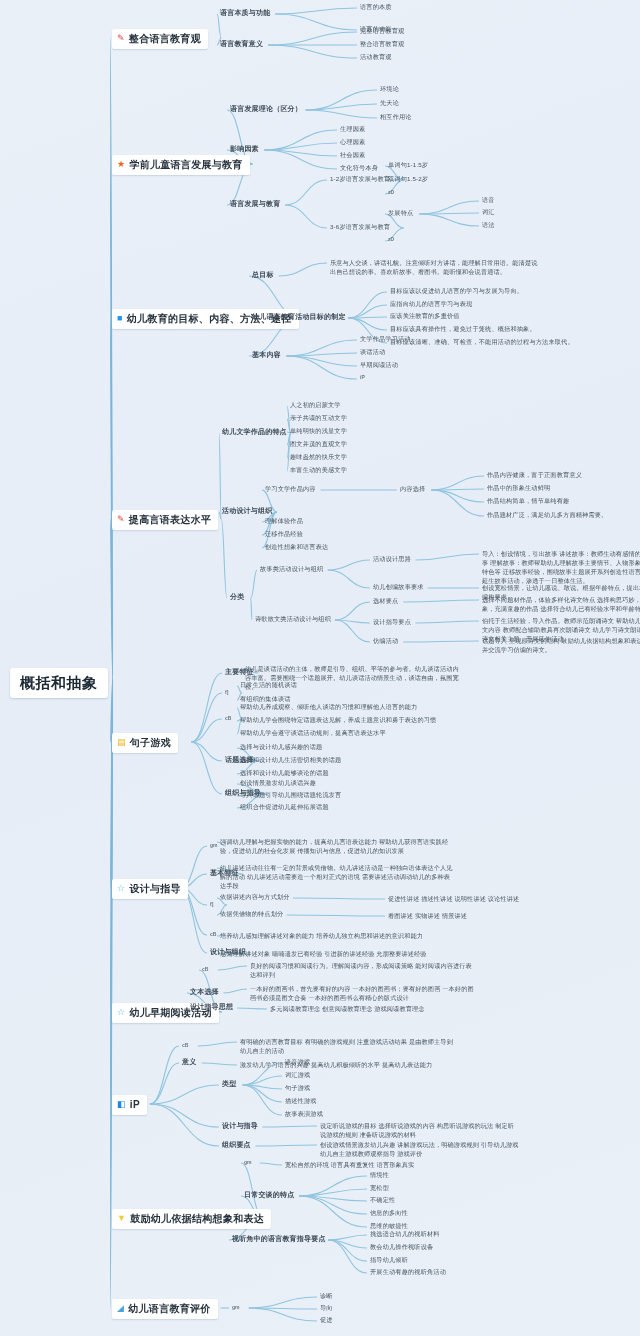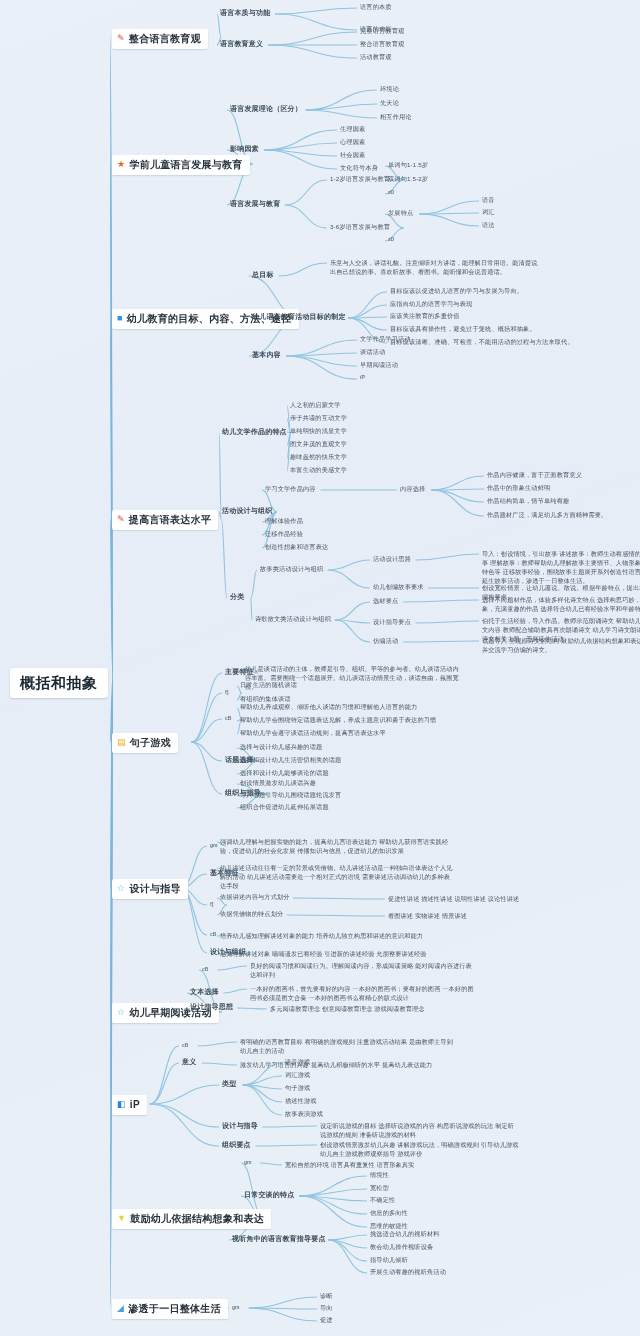--- a/index.html
+++ b/index.html
@@ -254,21 +254,21 @@
       <div class="node root" style="left: 10px; top: 668px;">概括和抽象</div>
       <div class="node branch" style="left: 112px; top: 29px;"><span class="ico ico-pen">✎</span><span>整合语言教育观</span></div>
       <div class="node branch" style="left: 112px; top: 155px;"><span class="ico ico-star-red">★</span><span>学前儿童语言发展与教育</span></div>
       <div class="node branch" style="left: 112px; top: 309px;"><span class="ico ico-sq-blue">■</span><span>幼儿教育的目标、内容、方法、途径</span></div>
       <div class="node branch" style="left: 112px; top: 510px;"><span class="ico ico-pen">✎</span><span>提高言语表达水平</span></div>
       <div class="node branch" style="left: 112px; top: 733px;"><span class="ico ico-book-y">▤</span><span>句子游戏</span></div>
       <div class="node branch" style="left: 112px; top: 879px;"><span class="ico ico-star-blue">☆</span><span>设计与指导</span></div>
       <div class="node branch" style="left: 112px; top: 1003px;"><span class="ico ico-star-blue">☆</span><span>幼儿早期阅读活动</span></div>
       <div class="node branch" style="left: 112px; top: 1095px;"><span class="ico ico-sq-blue2">◧</span><span>iP</span></div>
       <div class="node branch" style="left: 112px; top: 1209px;"><span class="ico ico-tri-y">▼</span><span>鼓励幼儿依据结构想象和表达</span></div>
-      <div class="node branch" style="left: 112px; top: 1299px;"><span class="ico ico-flag">◢</span><span>渗透于一日整体生活</span></div>
+      <div class="node branch" style="left: 112px; top: 1299px;"><span class="ico ico-flag">◢</span><span>幼儿语言教育评价</span></div>
       <div class="node l2" style="left: 220px; top: 8.4px;">语言本质与功能</div>
       <div class="node l3" style="left: 360px; top: 3.04px;">语言的本质</div>
       <div class="node l3" style="left: 360px; top: 25.04px;">语言的功能</div>
       <div class="node l2" style="left: 220px; top: 39.4px;">语言教育意义</div>
       <div class="node l3" style="left: 360px; top: 27.04px;">完整语言教育观</div>
       <div class="node l3" style="left: 360px; top: 40.04px;">整合语言教育观</div>
       <div class="node l3" style="left: 360px; top: 53.04px;">活动教育观</div>
       <div class="node l2" style="left: 230px; top: 104.4px;">语言发展理论（区分）</div>
       <div class="node l3" style="left: 380px; top: 85.04px;">环境论</div>
       <div class="node l3" style="left: 380px; top: 99.04px;">先天论</div>

